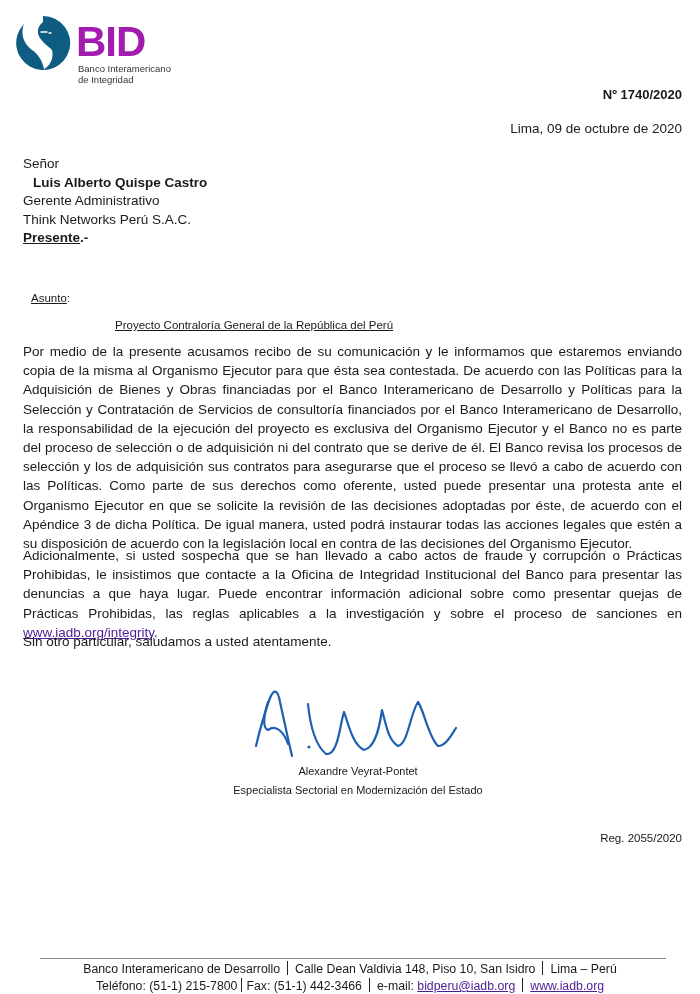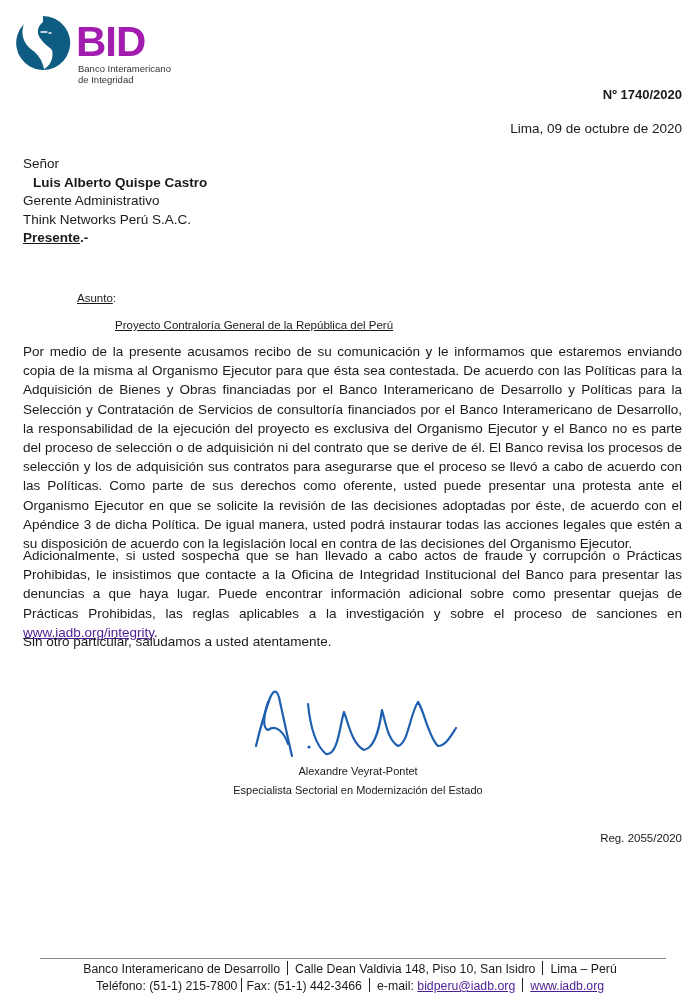--- a/index.html
+++ b/index.html
@@ -11,21 +11,21 @@
     .logo-bid { position: absolute; left: 62px; top: 4px; font-size: 42px; font-weight: bold;
                 color: #a21caf; letter-spacing: -1px; line-height: 48px; }
     .logo-sub { position: absolute; left: 64px; top: 49px; font-size: 9.5px; line-height: 11px; color: #333333; }
     .ref-number { right: 18px; top: 87px; font-size: 13px; font-weight: bold; padding-left: 17px; }
     .date { right: 18px; top: 121px; font-size: 13.5px; }
     .recipient { left: 23px; top: 155px; font-size: 13.5px; line-height: 18.5px; }
     .recipient .name { font-weight: bold; padding-left: 10px; }
     .recipient .presente { font-weight: bold; }
     .recipient .presente u { text-decoration: underline; }
     .asunto { left: 31px; top: 292px; font-size: 11.5px; }
-    .asunto .lbl { text-decoration: underline; margin-left: 46px; }
+    .asunto .lbl { text-decoration: underline; }
     .asunto .val { position: absolute; left: 84px; top: 11px; white-space: nowrap; text-decoration: underline; margin-top: 16px; }
     .para { left: 23px; width: 659px; font-size: 13.5px; line-height: 19.2px; text-align: justify; }
     .p1 { top: 342px; }
     .p2 { top: 546px; }
     .p3 { top: 632px; }
     a.link { color: #4c1d95; text-decoration: underline; }
     .signature { left: 248px; top: 684px; width: 210px; height: 80px; }
     .signer { left: 8px; width: 700px; top: 762px; text-align: center; font-size: 11px; line-height: 19px; }
     .reg { right: 18px; top: 832px; font-size: 11.5px; }
     .footer-line { left: 40px; top: 958px; width: 626px; height: 1px; background: #888888; }

